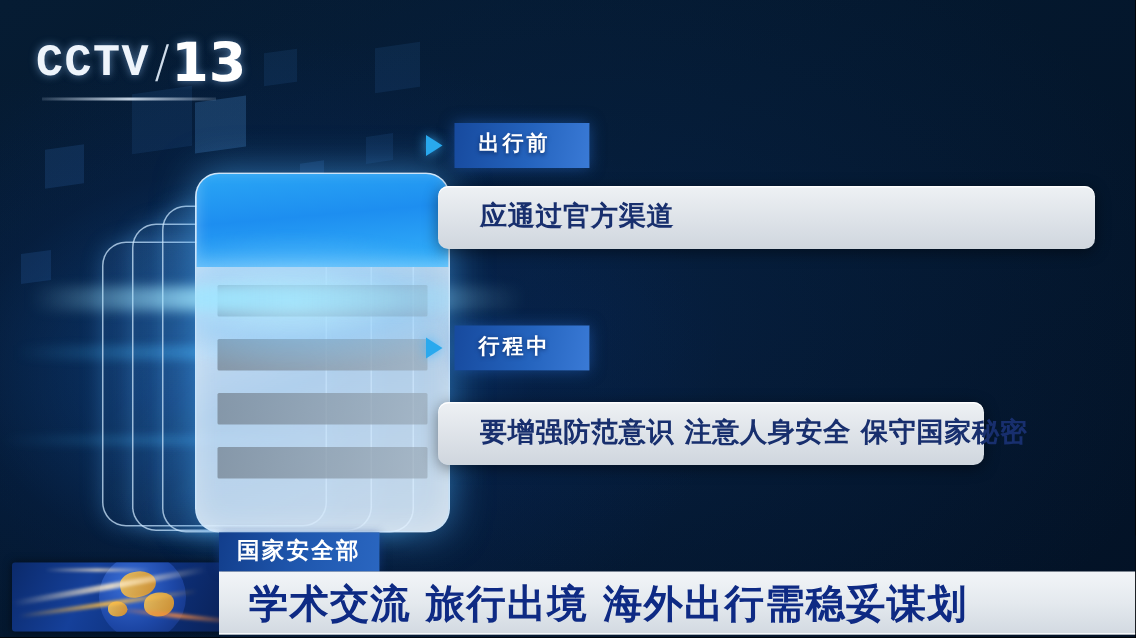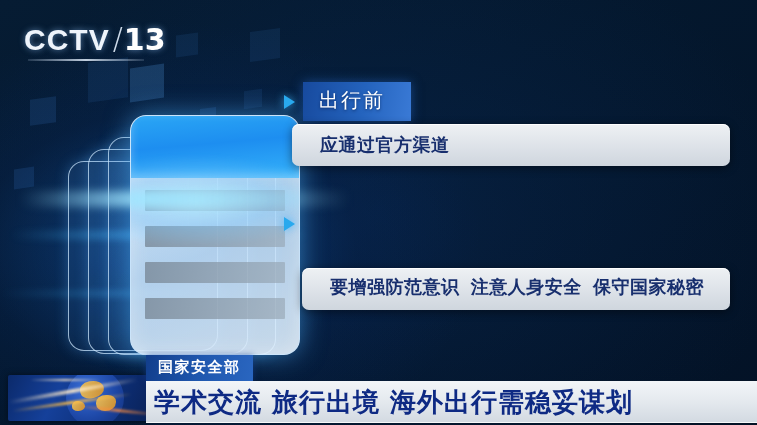--- a/index.html
+++ b/index.html
@@ -21,25 +21,25 @@
   .glowstreak{
     position:absolute;background:linear-gradient(90deg,rgba(0,150,255,0) 0%,rgba(70,190,255,0.45) 45%,rgba(0,150,255,0) 100%);
     filter:blur(3px);
   }
 
   
   #logo{position:absolute;left:24px;top:22px;}
   .cctv-wrap{display:flex;align-items:center;}
   .cctv-text{
     color:#eef4fb;font-size:30px;font-weight:bold;letter-spacing:1px;
-    font-family:Liberation Sans, sans-serif;
+    font-family:Liberation Mono, monospace;
     text-shadow:0 0 6px rgba(150,200,255,.55);
   }
   .cctv-slash{color:#cfdcea;font-size:30px;font-weight:300;margin:0 1px 0 3px;transform:translateY(-1px);}
-  .cctv-num{color:#ffffff;font-size:30px;font-weight:bold;letter-spacing:0px;text-shadow:0 0 6px rgba(150,200,255,.55);}
+  .cctv-num{color:#ffffff;font-size:36px;font-weight:bold;letter-spacing:0px;text-shadow:0 0 6px rgba(150,200,255,.55);}
   .cctv-underline{width:116px;height:2px;background:linear-gradient(90deg,rgba(200,220,245,.15),rgba(225,238,252,.85),rgba(200,220,245,.15));margin:2px 0 3px 4px;}
   .cctv-sub{color:#e9f1fa;font-size:15px;letter-spacing:13px;text-align:center;padding-left:14px;text-shadow:0 0 5px rgba(140,190,255,.5);}
 
   
   #cards{position:absolute;left:60px;top:105px;width:250px;height:255px;}
   .card{
     position:absolute;border-radius:16px;
     border:1.5px solid rgba(205,232,255,0.75);
     box-sizing:border-box;
   }
@@ -76,36 +76,36 @@
 
   
   .tag-row{position:absolute;display:flex;align-items:center;}
   .tri{
     width:0;height:0;border-top:7px solid transparent;border-bottom:7px solid transparent;
     border-left:11px solid #29a9ee;margin-right:8px;filter:drop-shadow(0 0 4px rgba(60,180,255,.8));
   }
   .tag{
     padding:5px 26px 7px 16px;
     background:linear-gradient(100deg,#174a9e 0%,#2463bd 55%,#3a7ad6 100%);
-    color:#ffffff;font-size:20px;font-weight:normal;letter-spacing:2px;
+    color:#ffffff;font-size:14px;font-weight:bold;letter-spacing:2px;
     text-shadow:0 1px 3px rgba(0,20,60,.6);
     box-shadow:0 0 10px rgba(40,110,210,.5);
   }
   .panel{
     position:absolute;
     background:linear-gradient(180deg,#eef1f4 0%,#dde2e8 55%,#cfd6de 100%);
     border-radius:7px;
     box-shadow:0 2px 10px rgba(0,0,0,.45), inset 0 1px 0 rgba(255,255,255,.9);
     color:#182f6e;font-weight:bold;
     padding:8px 14px 9px 28px;box-sizing:border-box;
   }
   .panel .ln{font-size:18px;line-height:25px;letter-spacing:.5px;white-space:nowrap;}
 
   #panel1{left:292px;top:124px;width:438px;}
-  #panel2{left:302px;top:268px;width:428px;font-family:Liberation Mono, monospace;}
+  #panel2{left:292px;top:268px;width:364px;}
   #tag1{left:284px;top:82px;}
   #tag2{left:284px;top:217px;}
 
   
   #lower{position:absolute;left:0;bottom:0;width:671px;height:70px;}
   #globe{
     position:absolute;left:8px;bottom:4px;width:140px;height:46px;overflow:hidden;border-radius:2px;
     background:linear-gradient(115deg,#0b2a6b 0%,#15409a 35%,#0d2f78 70%,#0a2258 100%);
     box-shadow:0 0 6px rgba(0,0,0,.5);
   }
@@ -136,21 +136,21 @@
     z-index:-1;
   }
   #headline{
     position:absolute;left:146px;bottom:2px;width:611px;height:42px;
     background:linear-gradient(180deg,#f2f5f8 0%,#e4e9ee 50%,#d2d9e1 100%);
     box-shadow:0 -1px 0 rgba(255,255,255,.8) inset;
     display:flex;align-items:center;
   }
   #headline .txt{
     color:#0e2a84;font-size:26px;font-weight:bold;letter-spacing:1px;
-    padding-left:8px;white-space:nowrap;text-align:right;
+    padding-left:20px;white-space:nowrap;text-align:right;
   }
 </style>
 </head>
 <body>
 
 <div id="screen">
 
   <div class="bgsq b1" style="left:30px;top:98px;width:26px;height:26px;"></div>
   <div class="bgsq b2" style="left:88px;top:60px;width:40px;height:40px;"></div>
   <div class="bgsq b3" style="left:130px;top:66px;width:34px;height:34px;"></div>
@@ -191,20 +191,21 @@
   <div class="tag-row" id="tag1">
     <div class="tri"></div>
     <div class="tag">出行前</div>
   </div>
   <div class="panel" id="panel1">
     <div class="ln">应通过官方渠道</div>
   </div>
 
   <div class="tag-row" id="tag2">
     <div class="tri"></div>
+    <div class="tag">行程中</div>
   </div>
   <div class="panel" id="panel2">
     <div class="ln">要增强防范意识  注意人身安全  保守国家秘密</div>
   </div>
 
   <div id="lower">
     <div id="deptstrip"></div>
     <div id="globe">
       <div class="globe-ball"></div>
       <div class="continent c1"></div>

